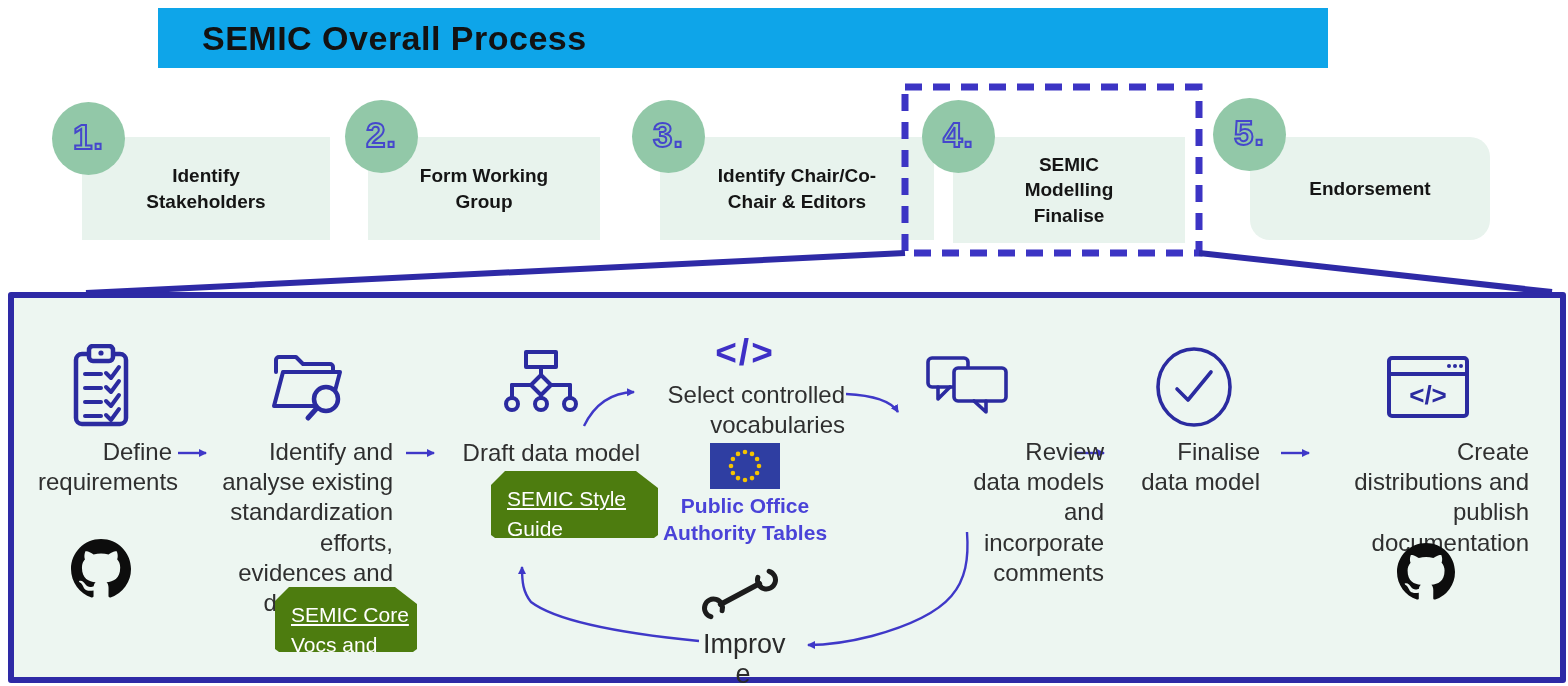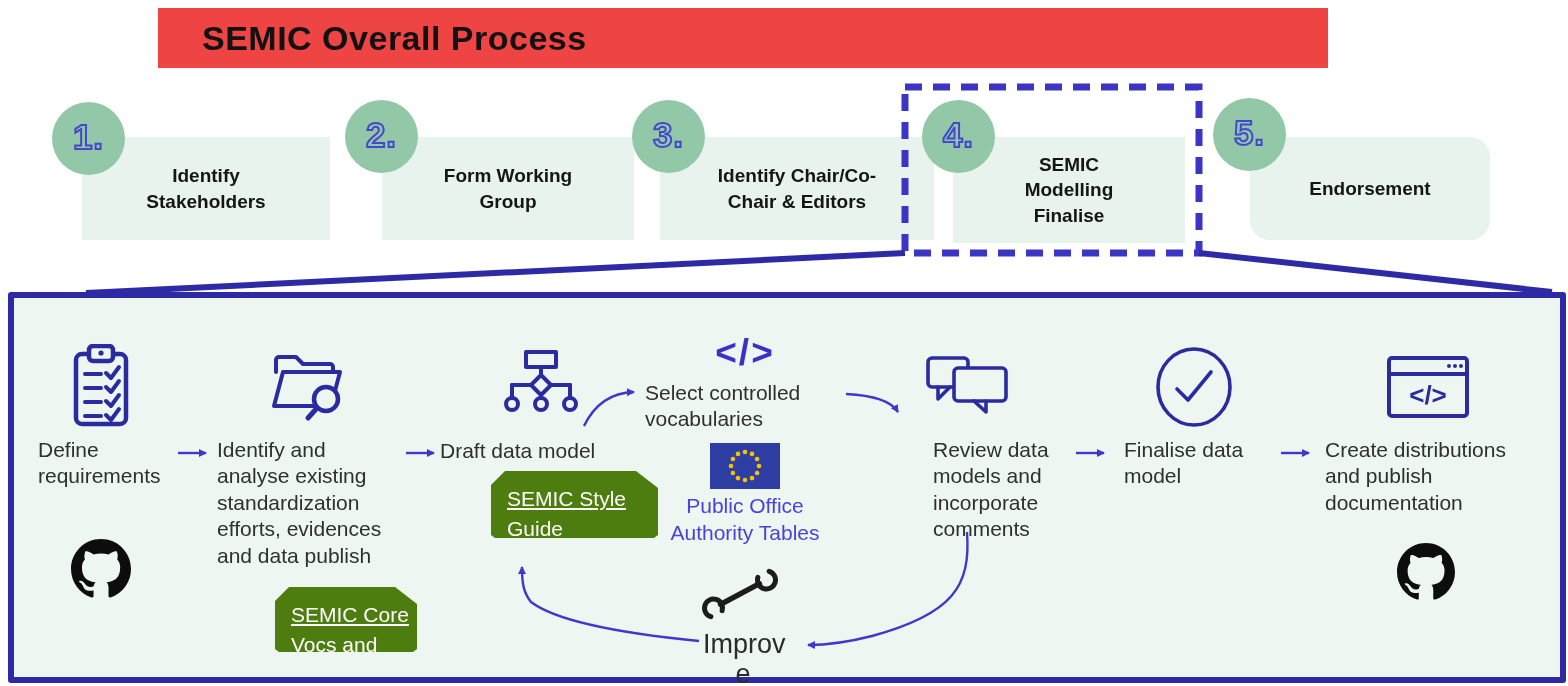--- a/index.html
+++ b/index.html
@@ -1,32 +1,32 @@
 <!DOCTYPE html>
 <html><head>
 <meta charset="utf-8">
 <style>
   html,body{margin:0;padding:0;background:#ffffff;}
   body{font-family:"Liberation Sans","DejaVu Sans",sans-serif; width:1568px; height:686px; position:relative; overflow:hidden;}
   .abs{position:absolute;}
 
   
-  .banner{left:158px; top:8px; width:1170px; height:60px; background:#ef4444; display:flex; align-items:center; z-index:1;}
+  .banner{left:158px; top:8px; width:1170px; height:60px; background:#0ea5e9; display:flex; align-items:center; z-index:1;}
   .banner .title{margin-left:44px; font-size:34px; font-weight:bold; color:#121212; letter-spacing:.5px;}
 
   
   .step-circle{width:73px; height:73px; border-radius:50%; background:#92c8a8; z-index:3; display:flex; align-items:center; justify-content:center;}
   .step-num{font-size:35px; font-weight:bold; color:transparent; -webkit-text-stroke:2px #4547cc; letter-spacing:1px; transform:translateY(-2px);}
   .step-box{height:103px; top:137px; background:#e8f3ed; z-index:1; display:flex; align-items:center; justify-content:center; text-align:center;}
   .step-label{font-size:19px; font-weight:bold; color:#151515; line-height:1.35;}
 
   
   .panel{left:8px; top:292px; width:1546px; height:379px; background:#edf6f1; border:6px solid #2e2aa6; border-radius:3px; z-index:1;}
 
-  .dtext{font-size:21px; color:#2f2f2f; text-align:left; line-height:1.26; z-index:3;}
+  .dtext{font-size:24px; color:#2f2f2f; text-align:right; line-height:1.26; z-index:3;}
   .caption{font-size:21px; color:#4a43d8; text-align:center; line-height:1.3; z-index:3;}
   .code-glyph{font-size:37px; font-weight:bold; color:#3e30c6; text-align:center; letter-spacing:2px; z-index:3;}
 
   .purple-box{background:#4d7c0f; z-index:3;
     clip-path:polygon(0px 14px, 14px 0px, calc(100% - 22px) 0px, 100% 17px, 100% calc(100% - 3px), calc(100% - 4px) 100%, 4px 100%, 0 calc(100% - 3px));
     padding:13px 8px 0 16px; box-sizing:border-box;margin-left:48px;}
   .purple-box a{color:#ffffff; font-size:21px; text-decoration:underline; line-height:1.45; display:inline;}
 
   .improve{font-size:27px; color:#2b2b2b; text-align:center; line-height:1.12; z-index:5;}
 
@@ -44,21 +44,21 @@
 <div class="abs step-circle" style="left:52px; top:102px;">
   <span class="step-num">1.</span>
 </div>
 <div class="abs step-box" style="left:82px; width:248px;">
   <span class="step-label" style="max-width:160px;">Identify Stakeholders</span>
 </div>
 
 <div class="abs step-circle" style="left:345px; top:100px;">
   <span class="step-num">2.</span>
 </div>
-<div class="abs step-box" style="left:368px; width:252px;margin-left:14px;">
+<div class="abs step-box" style="left:368px; width:232px;">
   <span class="step-label" style="max-width:150px;">Form Working Group</span>
 </div>
 
 <div class="abs step-circle" style="left:632px; top:100px;">
   <span class="step-num">3.</span>
 </div>
 <div class="abs step-box" style="left:660px; width:274px;">
   <span class="step-label" style="max-width:172px;">Identify Chair/Co-Chair &amp; Editors</span>
 </div>
 
@@ -160,21 +160,21 @@
       <circle cx="28" cy="35.1" r="2.3"></circle>
       <circle cx="22.9" cy="30" r="2.3"></circle>
     <circle cx="21" cy="23" r="2.3"></circle>
       <circle cx="22.9" cy="16" r="2.3"></circle>
       <circle cx="28" cy="10.9" r="2.3"></circle>
     <circle cx="35" cy="9" r="2.3"></circle>
       <circle cx="42" cy="10.9" r="2.3"></circle>
       <circle cx="47.1" cy="16" r="2.3"></circle>
   </g>
 </svg>
-<div class="abs caption" style="left:662px; top:492px; width:166px;">Public Office Authority Tables</div>
+<div class="abs caption" style="left:662px; top:492px; width:166px;font-weight:bold;">Public Office Authority Tables</div>
 
 <svg class="abs icon" style="left:694px; top:562px;" width="92" height="64" viewBox="0 0 92 64">
   <g transform="rotate(-28 46 32)" stroke="#1c1c1c" fill="none" stroke-linecap="round">
     <line x1="24" y1="32" x2="68" y2="32" stroke-width="5.5"></line>
     <circle cx="16" cy="32" r="9" stroke-width="5" stroke-dasharray="42 14.5" transform="rotate(135 16 32)"></circle>
     <circle cx="76" cy="32" r="9" stroke-width="5" stroke-dasharray="42 14.5" transform="rotate(-45 76 32)"></circle>
   </g>
 </svg>
 <div class="abs improve" style="left:703px; top:629px; width:80px;">
   <div>Improv</div>
@@ -182,21 +182,21 @@
 </div>
 
 <svg class="abs icon" style="left:926px; top:356px;" width="84" height="58" viewBox="0 0 84 58">
   <g stroke="#2b2ba0" fill="none" stroke-width="3.6" stroke-linecap="round" stroke-linejoin="round">
     <rect x="2" y="2" width="40" height="29" rx="4"></rect>
     <path d="M12 31 V43 L24 31"></path>
     <rect x="28" y="12" width="52" height="33" rx="4" fill="#edf6f1"></rect>
     <path d="M60 45 V56 L48 45"></path>
   </g>
 </svg>
-<div class="abs dtext" style="left:933px; top:437px; width:132px;">Review data models and incorporate comments</div>
+<div class="abs dtext" style="left:972px; top:437px; width:132px;">Review data models and incorporate comments</div>
 
 <svg class="abs icon" style="left:1154px; top:346px;" width="80" height="82" viewBox="0 0 80 82">
   <g stroke="#2b2ba0" fill="none" stroke-width="3.6" stroke-linecap="round" stroke-linejoin="round">
     <ellipse cx="40" cy="41" rx="36" ry="38"></ellipse>
     <path d="M23 43 L34 54 L57 26"></path>
   </g>
 </svg>
 <div class="abs dtext" style="left:1124px; top:437px; width:136px;">Finalise data model</div>
 
 <svg class="abs icon" style="left:1387px; top:356px;" width="82" height="62" viewBox="0 0 82 62">

